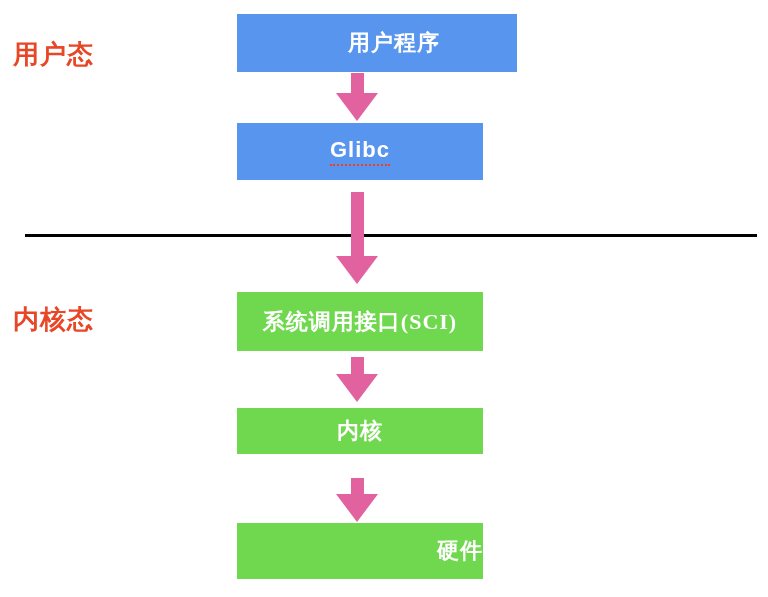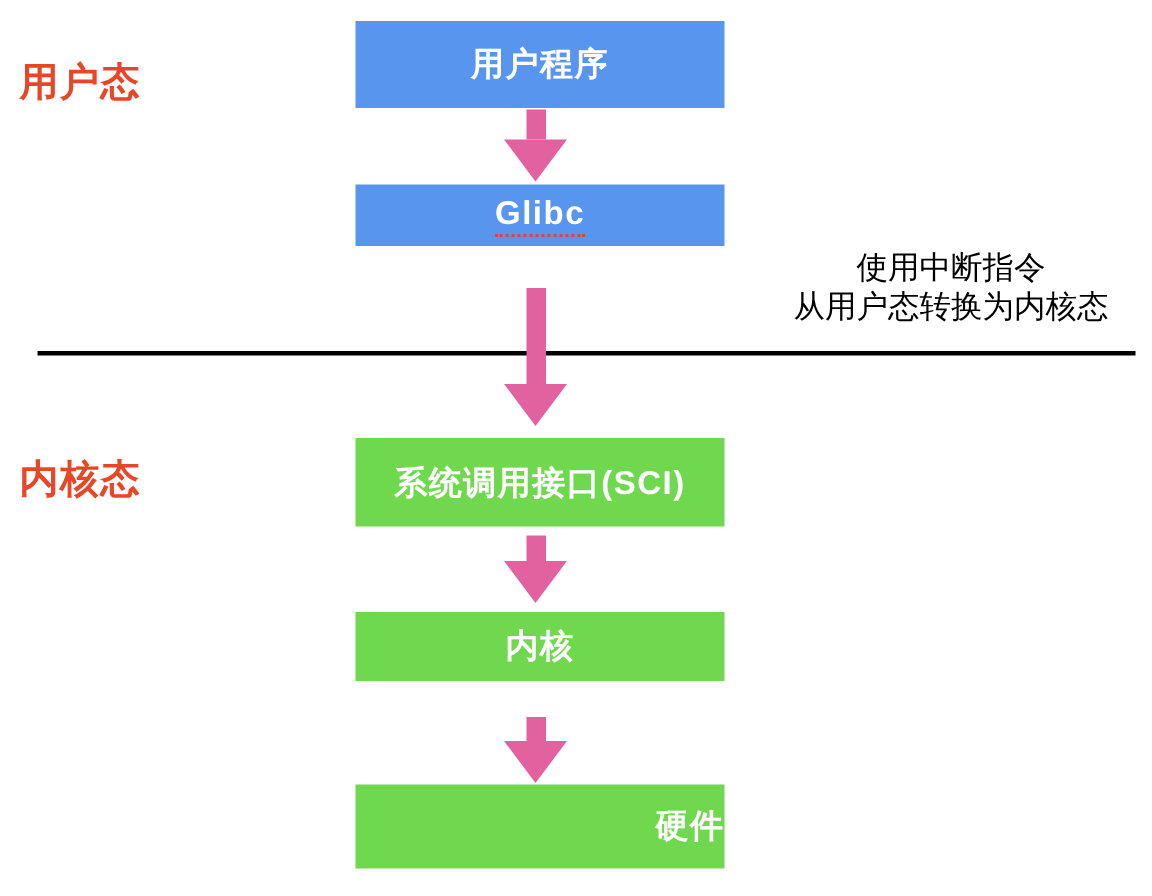--- a/index.html
+++ b/index.html
@@ -36,23 +36,23 @@
     justify-content: center;
     color: #ffffff;
     font-size: 22px;
     font-weight: bold;
     letter-spacing: 1px;
     white-space: nowrap;
   }
   .flow-box.blue  { background: #5895EF; }
   .flow-box.green { background: #6FD84E; }
 
-  .box-user-program { top: 14px;  height: 58px; }
-  .box-glibc        { top: 123px; height: 41px; }
-  .box-sci          { top: 292px; height: 59px; }
+  .box-user-program { top: 14px;  height: 58px; padding-left: 34px; }
+  .box-glibc        { top: 123px; height: 57px; }
+  .box-sci          { top: 292px; height: 59px; font-family: Liberation Serif, serif; }
   .box-kernel       { top: 408px; height: 46px; }
   .box-hardware     { top: 523px; height: 56px; justify-content: flex-end; }
 
   .spell-underline {
     border-bottom: 2.5px dotted #EF4023;
     padding-bottom: 1px;
   }
 
   .divider {
     position: absolute;
@@ -116,24 +116,20 @@
 
   <div class="arrow arrow-a">
     <div class="shaft"></div>
     <div class="head"></div>
   </div>
 
   <div class="flow-box blue box-glibc">
     <span class="spell-underline">Glibc</span>
   </div>
 
-  <div class="annotation">
-    <div>使用中断指令</div>
-    <div>从用户态转换为内核态</div>
-  </div>
 
   <div class="divider"></div>
 
   <div class="arrow arrow-b">
     <div class="shaft"></div>
     <div class="head"></div>
   </div>
 
   <div class="flow-box green box-sci">
     <span>系统调用接口(SCI)</span>

